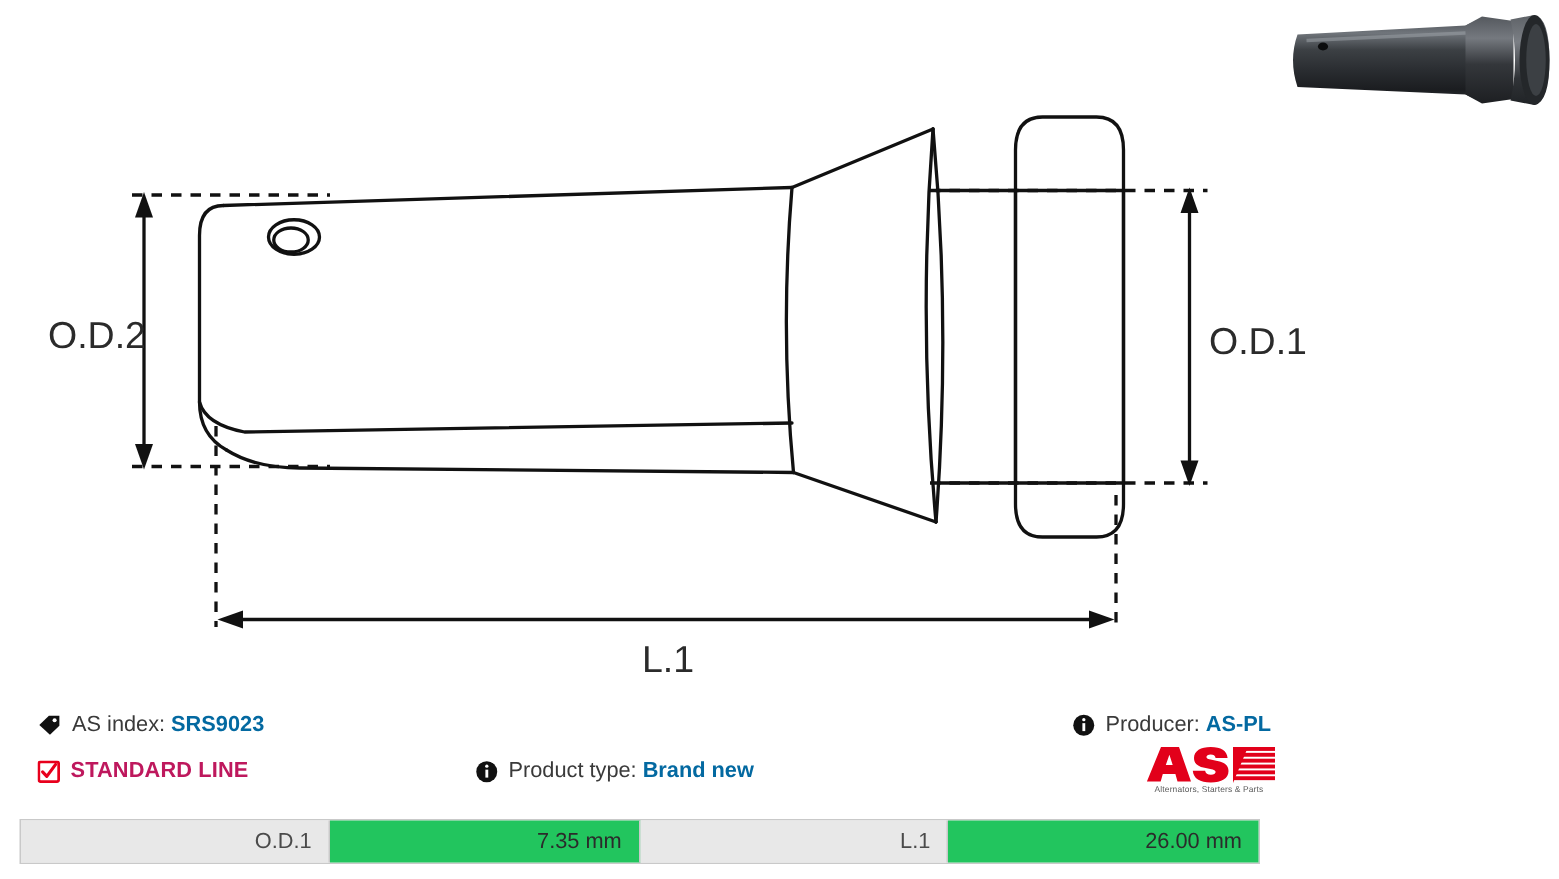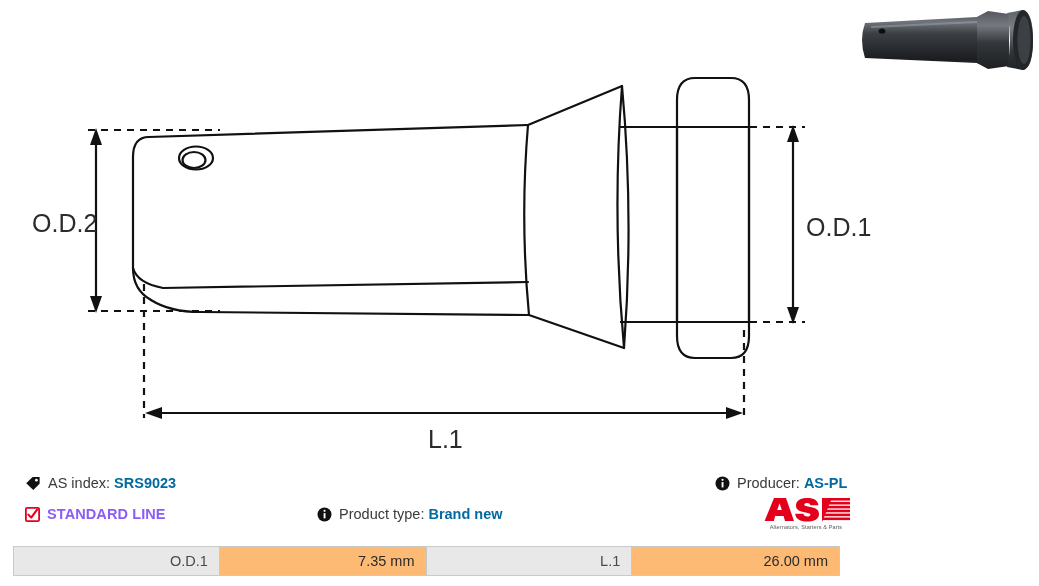--- a/index.html
+++ b/index.html
@@ -54,21 +54,21 @@
   .info-icon {
     display: inline-flex;
     align-items: center;
     justify-content: center;
     margin-right: 7px;
     flex: none;
   }
   .info-label { color: #3a3a3a; }
   .info-value { font-weight: bold; color: #0369a1; margin-left: 4px; }
   .standard-line {
-    color: #8b5cf6;
+    color: #be185d;
     font-weight: bold;
     font-size: 14.5px;
     letter-spacing: .1px;
   }
 
   .col-a { left: 25px; }
   .col-b { left: 317px; }
   .col-c { left: 715px; }
   .row-1 { top: 6px; }
   .row-2 { top: 37px; }
@@ -114,21 +114,21 @@
     box-sizing: border-box;
     font-size: 14.5px;
     white-space: nowrap;
   }
   .spec-key {
     background: #e8e8e8;
     color: #4a4a4a;
     border-right: 1px solid #c9c9c9;
   }
   .spec-val {
-    background: #fdba74;
+    background: #22c55e;
     color: #2b2b2b;
     border-right: 1px solid #c9c9c9;
   }
   .spec-cell.last { border-right: none; }
   .w-key { width: 206px; }
   .w-val { width: 207px; }
 </style>
 </head>
 <body>
 

